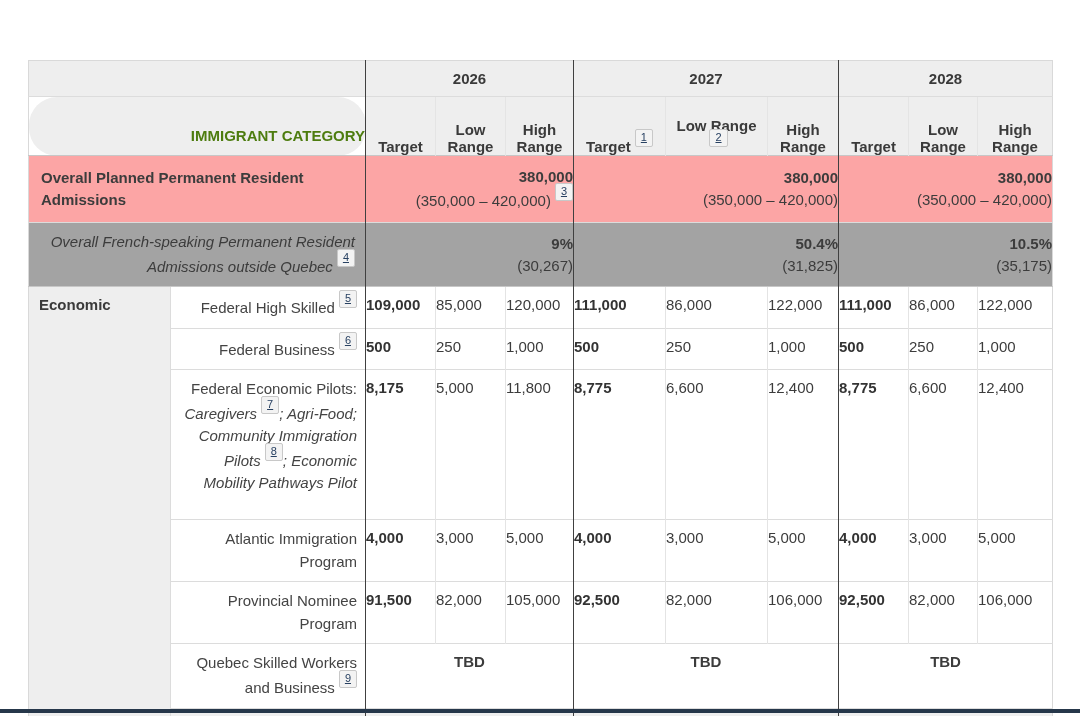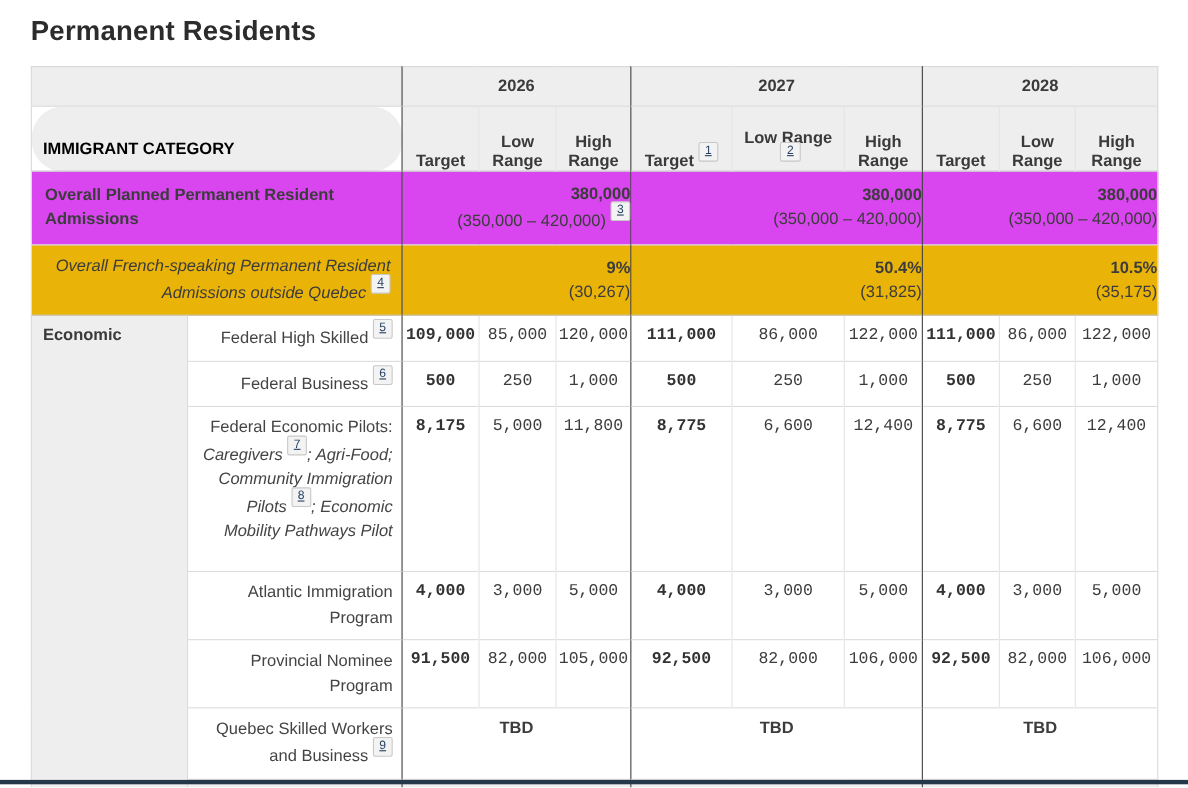--- a/index.html
+++ b/index.html
@@ -27,39 +27,39 @@
   col.c-t26{width:70px} col.c-l26{width:70px} col.c-h26{width:68px}
   col.c-t27{width:92px} col.c-l27{width:102px} col.c-h27{width:71px}
   col.c-t28{width:70px} col.c-l28{width:69px} col.c-h28{width:75px}
 
   
   tr.year-row { height:36px; }
   tr.colhdr-row { height:59px; }
   .hdr-bg { background:#eeeeee; }
   .year-h { text-align:center; font-weight:bold; color:#3a3a3a; }
   .col-h { text-align:center; font-weight:bold; vertical-align:bottom; color:#3a3a3a; }
-  .cat-h { vertical-align:bottom; text-align:left; font-weight:bold; padding:0 0 11px 10px; color:#000000;border-radius:28px; }
-
-  
-  tr.overall-row { height:67px; background:#d946ef; }
-  tr.french-row { height:56px; background:#eab308; }
+  .cat-h { vertical-align:bottom; text-align:right; font-weight:bold; padding:0 0 11px 10px; color:#4d7c0f;border-radius:28px; }
+
+  
+  tr.overall-row { height:67px; background:#fca5a5; }
+  tr.french-row { height:56px; background:#a3a3a3; }
   .lbl-overall { font-weight:bold; text-align:left; padding:8px 12px; line-height:1.45; }
   .lbl-french { font-style:italic; text-align:right; padding:8px 10px 8px 12px; line-height:1.5; }
   .dualval { text-align:right; line-height:1.45; }
   .dualval .main { font-weight:bold; }
 
   
   tr.r-fhs { height:37px; } tr.r-fb { height:35px; }
   tr.r-pilots { height:150px; } tr.r-atl { height:60px; }
   tr.r-pnp { height:60px; } tr.r-qc { height:65px; }
   tr.r-total { height:31px; background:#efefef; }
   .group-cell { background:#eeeeee; vertical-align:top; text-align:left;
     font-weight:bold; padding:9px 10px; color:#3a3a3a; }
   .prog { text-align:right; vertical-align:top; padding:8px 8px 8px 10px; line-height:1.5; color:#444; }
-  .num { text-align:center; vertical-align:top; padding-top:9px;font-family:Liberation Mono, monospace; }
+  .num { text-align:left; vertical-align:top; padding-top:9px; }
   .num.target { font-weight:bold; color:#333; }
   .tbd { text-align:center; vertical-align:top; padding-top:9px; font-weight:bold; }
   .total-lbl { text-align:left; font-weight:bold; padding:6px 8px 6px 10px; vertical-align:top; }
   .total-val { text-align:center; font-weight:bold; vertical-align:top; padding-top:6px; }
 
   
   .bt  { border-top:1px solid #dcdcdc; }
   .bts { border-top:1px solid #c7c7c7; }  
   .vy  { border-left:1px solid #404040; } 
   .vi  { border-left:1px solid #e4e4e4; } 
@@ -78,21 +78,20 @@
   .bottom-bar {
     position:absolute; left:0; top:709px; width:1080px; height:4px;
     background:#26374a;
   }
 </style>
 </head>
 <body>
 
 <div class="viewport">
 
-  <h1 class="page-title">Permanent Residents</h1>
 
   <table class="tbl">
     <colgroup>
       <col class="c-group">
         <col class="c-prog">
       <col class="c-t26">
         <col class="c-l26">
         <col class="c-h26">
       <col class="c-t27">
         <col class="c-l27">

